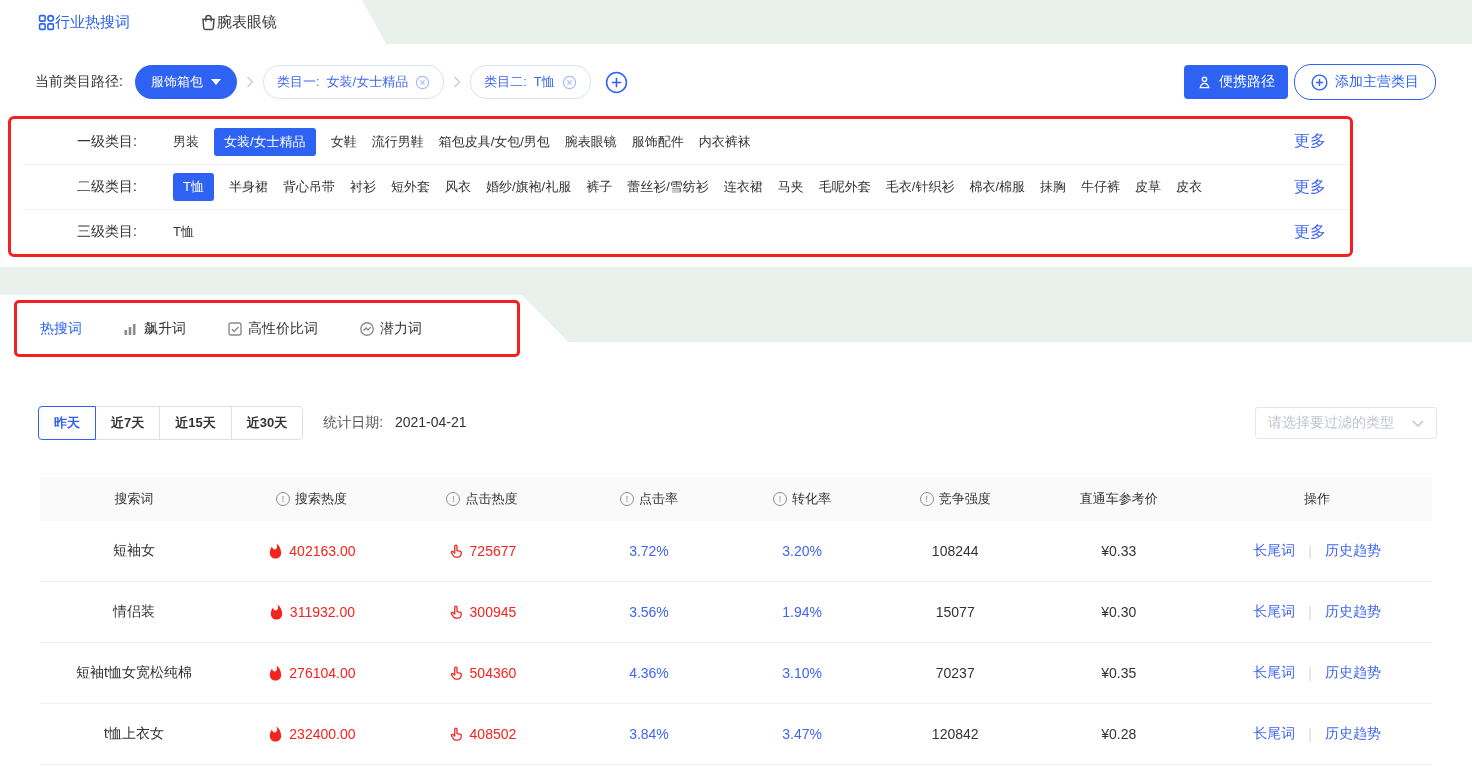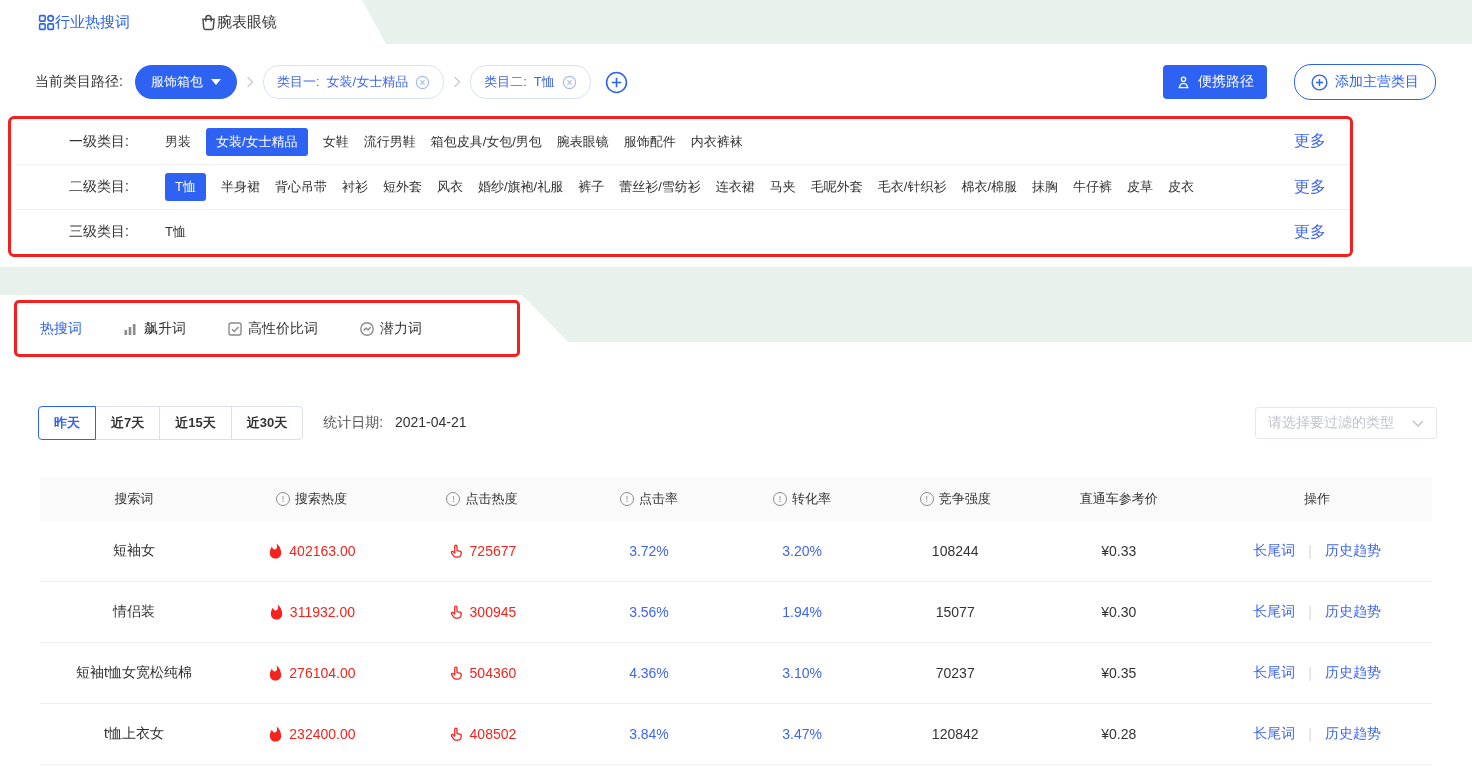--- a/index.html
+++ b/index.html
@@ -17,29 +17,29 @@
 
   
   .pathrow { margin-top:16px; height:44px; display:flex; align-items:center; padding:0 36px 0 35px; }
   .pathrow-label { font-size:14px; color:#333; margin-right:12px; }
   .pill-root { display:flex; align-items:center; gap:8px; background:#2d62f2; color:#fff;
                font-size:13px; border-radius:17px; padding:8px 16px; cursor:pointer; }
   .crumb-sep { display:flex; margin:0 9px; }
   .pill-crumb { display:flex; align-items:center; gap:7px; border:1px solid #d9e2fb; color:#3f66f0;
                 font-size:13px; border-radius:16px; padding:7px 13px; background:#fff; cursor:pointer; }
   .add-circle { display:flex; margin-left:14px; cursor:pointer; }
-  .path-actions { margin-left:auto; display:flex; align-items:center; gap:27px; }
+  .path-actions { margin-left:auto; display:flex; align-items:center; gap:6px; }
   .btn-solid { display:flex; align-items:center; gap:7px; background:#2d62f2; color:#fff;
                font-size:14px; border-radius:4px; padding:8px 13px; cursor:pointer; }
   .btn-outline { display:flex; align-items:center; gap:7px; border:1px solid #2d62f2; color:#2d62f2;
                  font-size:14px; border-radius:17px; padding:8px 16px; background:#fff; cursor:pointer; }
 
   
   .catbox { margin:12px 0 0 8px; width:1345px; border:3px solid #f42020; border-radius:6px;
-            background:#fff; padding:0 0 0 4px; }
+            background:#fff; padding:0 0 0 12px; }
   .catrow { display:flex; align-items:center; min-height:45px; padding-left:54px; }
   .catrow + .catrow { border-top:1px solid #f0f0f0; }
   .catrow-label { width:96px; font-size:14px; color:#333; flex:none; }
   .catitems { display:flex; align-items:center; gap:15px; flex-wrap:nowrap; }
   .catitem { font-size:13px; color:#333; cursor:pointer; white-space:nowrap; }
   .catitem.sel { background:#2d62f2; color:#fff; border-radius:3px; padding:5px 10px; }
   .more-link { margin-left:auto; padding-right:24px; font-size:16px; color:#3f66f0; cursor:pointer; white-space:nowrap; }
 
   
   .band2 { position:relative; margin-top:10px; height:100px; background:#fff; }

